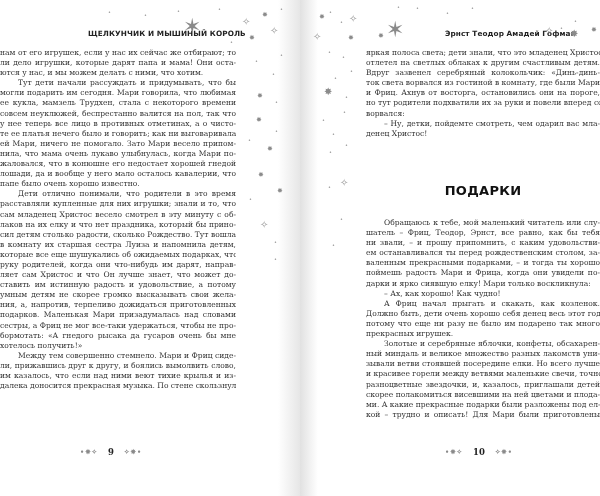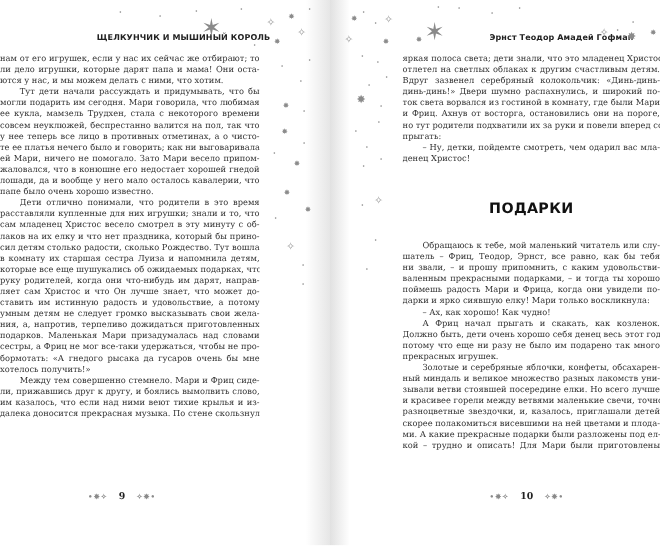--- a/index.html
+++ b/index.html
@@ -79,34 +79,35 @@
         <span class="line">нам от его игрушек, если у нас их сейчас же отбирают; то</span>
         <span class="line">ли дело игрушки, которые дарят папа и мама! Они оста-</span>
         <span class="line last">ются у нас, и мы можем делать с ними, что хотим.</span>
         <span class="line ind">Тут дети начали рассуждать и придумывать, что бы</span>
         <span class="line">могли подарить им сегодня. Мари говорила, что любимая</span>
         <span class="line">ее кукла, мамзель Трудхен, стала с некоторого времени</span>
         <span class="line">совсем неуклюжей, беспрестанно валится на пол, так что</span>
         <span class="line">у нее теперь все лицо в противных отметинах, а о чисто-</span>
         <span class="line">те ее платья нечего было и говорить; как ни выговаривала</span>
         <span class="line">ей Мари, ничего не помогало. Зато Мари весело припом-</span>
+        <span class="line">нила, что мама очень лукаво улыбнулась, когда Мари по-</span>
         <span class="line">жаловался, что в конюшне его недостает хорошей гнедой</span>
         <span class="line">лошади, да и вообще у него мало осталось кавалерии, что</span>
         <span class="line last">папе было очень хорошо известно.</span>
         <span class="line ind">Дети отлично понимали, что родители в это время</span>
         <span class="line">расставляли купленные для них игрушки; знали и то, что</span>
         <span class="line">сам младенец Христос весело смотрел в эту минуту с об-</span>
         <span class="line">лаков на их елку и что нет праздника, который бы прино-</span>
         <span class="line">сил детям столько радости, сколько Рождество. Тут вошла</span>
         <span class="line">в комнату их старшая сестра Луиза и напомнила детям,</span>
         <span class="line">которые все еще шушукались об ожидаемых подарках, что</span>
         <span class="line">руку родителей, когда они что-нибудь им дарят, направ-</span>
         <span class="line">ляет сам Христос и что Он лучше знает, что может до-</span>
         <span class="line">ставить им истинную радость и удовольствие, а потому</span>
-        <span class="line">умным детям не следует громко высказывать свои жела-</span>
+        <span class="line">умным детям не скорее громко высказывать свои жела-</span>
         <span class="line">ния, а, напротив, терпеливо дожидаться приготовленных</span>
         <span class="line">подарков. Маленькая Мари призадумалась над словами</span>
         <span class="line">сестры, а Фриц не мог все-таки удержаться, чтобы не про-</span>
         <span class="line">бормотать: «А гнедого рысака да гусаров очень бы мне</span>
         <span class="line last">хотелось получить!»</span>
         <span class="line ind">Между тем совершенно стемнело. Мари и Фриц сиде-</span>
         <span class="line">ли, прижавшись друг к другу, и боялись вымолвить слово,</span>
         <span class="line">им казалось, что если над ними веют тихие крылья и из-</span>
         <span class="line">далека доносится прекрасная музыка. По стене скользнула</span>
       </div>
@@ -117,33 +118,33 @@
     </div>
   </div>
 
   <div class="page page-right">
     <div class="gutter-shade-right"></div>
     <div class="running-head">Эрнст Теодор Амадей Гофман</div>
     <div class="body-text" id="right-body-1">
         <span class="line">яркая полоса света; дети знали, что это младенец Христос</span>
         <span class="line">отлетел на светлых облаках к другим счастливым детям.</span>
         <span class="line">Вдруг зазвенел серебряный колокольчик: «Динь-динь-</span>
-        <span class="line">динь-динь!» Двери шумно распахнулись, и широкий по-</span>
         <span class="line">ток света ворвался из гостиной в комнату, где были Мари</span>
         <span class="line">и Фриц. Ахнув от восторга, остановились они на пороге,</span>
         <span class="line">но тут родители подхватили их за руки и повели вперед со</span>
-        <span class="line last">прыгать:</span>
+        <span class="line last">ворвался:</span>
         <span class="line ind">– Ну, детки, пойдемте смотреть, чем одарил вас мла-</span>
         <span class="line last">денец Христос!</span>
       </div>
     <div class="chapter-title" style="left:66px;">ПОДАРКИ</div>
     <div class="body-text" id="right-body-2" style="top:218px;">
         <span class="line ind">Обращаюсь к тебе, мой маленький читатель или слу-</span>
         <span class="line">шатель – Фриц, Теодор, Эрнст, все равно, как бы тебя</span>
         <span class="line">ни звали, – и прошу припомнить, с каким удовольстви-</span>
+        <span class="line">ем останавливался ты перед рождественским столом, за-</span>
         <span class="line">валенным прекрасными подарками, – и тогда ты хорошо</span>
         <span class="line">поймешь радость Мари и Фрица, когда они увидели по-</span>
         <span class="line last">дарки и ярко сиявшую елку! Мари только воскликнула:</span>
         <span class="line ind last">– Ах, как хорошо! Как чудно!</span>
         <span class="line ind">А Фриц начал прыгать и скакать, как козленок.</span>
         <span class="line">Должно быть, дети очень хорошо себя денец весь этот год,</span>
         <span class="line">потому что еще ни разу не было им подарено так много</span>
         <span class="line last">прекрасных игрушек.</span>
         <span class="line ind">Золотые и серебряные яблочки, конфеты, обсахарен-</span>
         <span class="line">ный миндаль и великое множество разных лакомств уни-</span>

